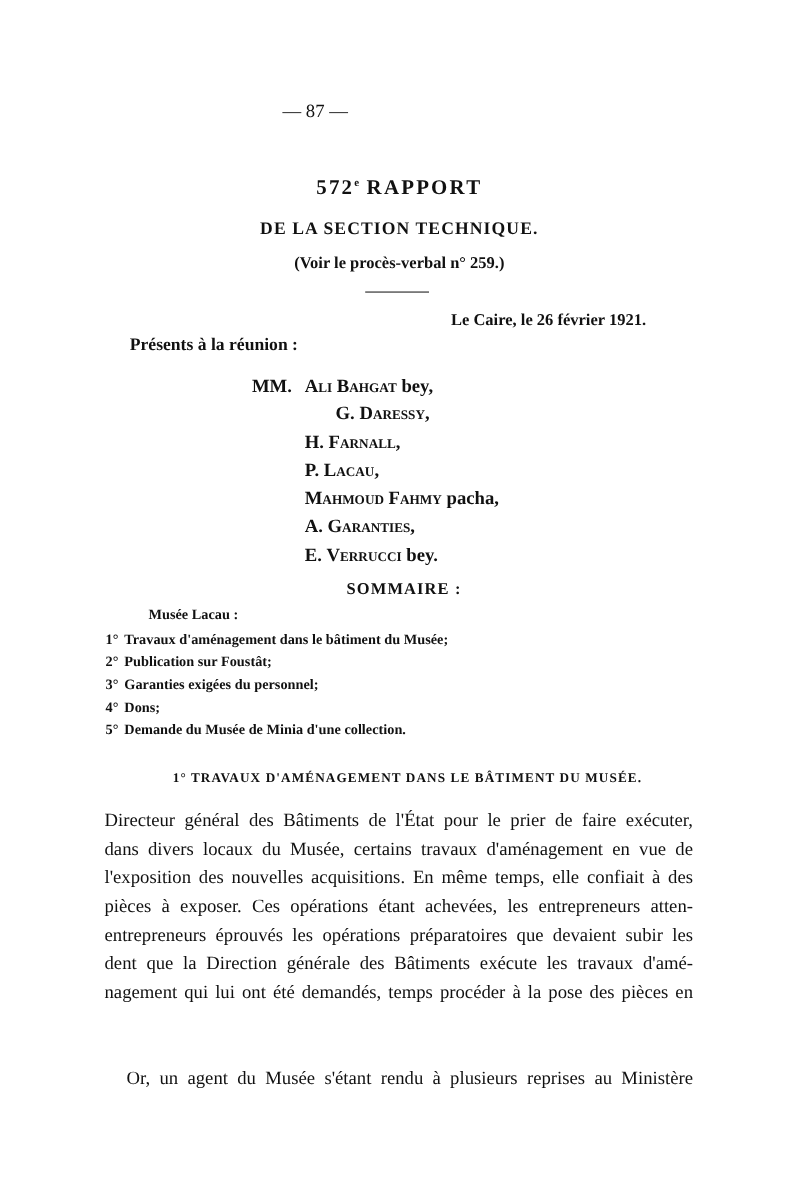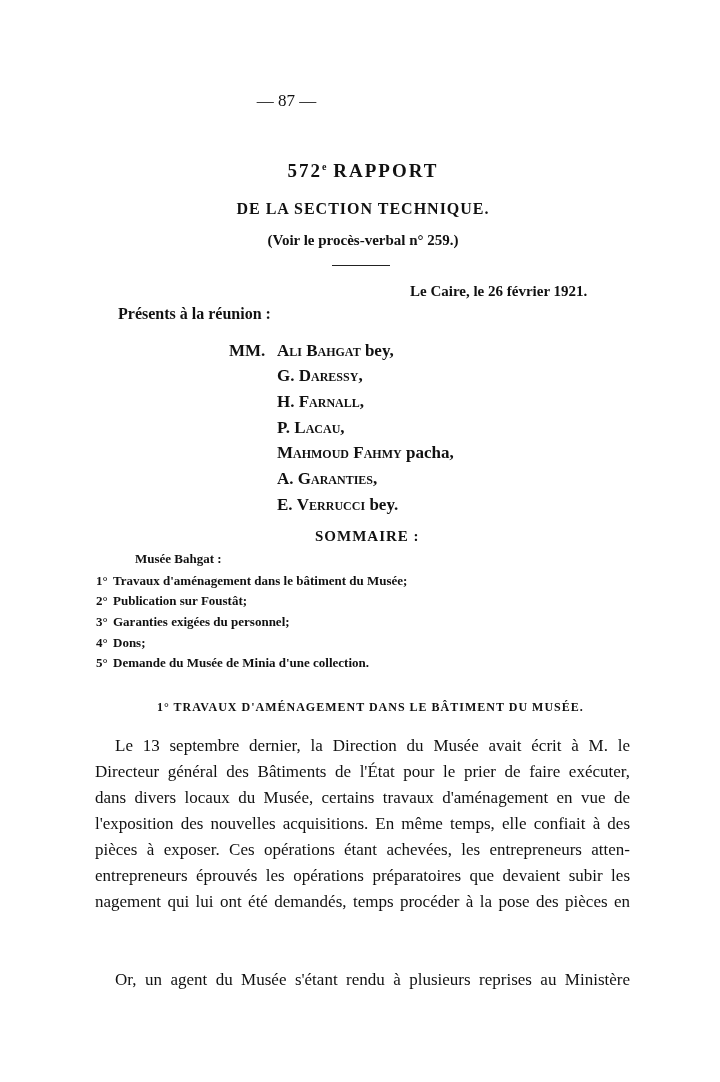--- a/index.html
+++ b/index.html
@@ -41,42 +41,42 @@
 </div>
 <div class="abs subtitle">DE LA SECTION TECHNIQUE.</div>
 <div class="abs ref">(Voir le procès-verbal n° 259.)</div>
 <div class="abs rule"></div>
 <div class="abs date">Le Caire, le 26 février 1921.</div>
 
 <div class="abs present-label">Présents à la réunion :</div>
 <div class="abs mm">MM.</div>
 
 <div class="abs member" style="top:341px;"><span></span><span class="sc">Ali Bahgat</span><span> bey,</span></div>
-<div class="abs member" style="top:366px;"><span>G. </span><span class="sc">Daressy</span><span>,</span></div>
+<div class="abs member" style="top:366px;margin-left:28px;"><span>G. </span><span class="sc">Daressy</span><span>,</span></div>
 <div class="abs member" style="top:392px;"><span>H. </span><span class="sc">Farnall</span><span>,</span></div>
 <div class="abs member" style="top:418px;"><span>P. </span><span class="sc">Lacau</span><span>,</span></div>
 <div class="abs member" style="top:443px;"><span></span><span class="sc">Mahmoud Fahmy</span><span> pacha,</span></div>
 <div class="abs member" style="top:469px;"><span>A. </span><span class="sc">Garanties</span><span>,</span></div>
 <div class="abs member" style="top:495px;"><span>E. </span><span class="sc">Verrucci</span><span> bey.</span></div>
 
 <div class="abs sommaire">SOMMAIRE :</div>
-<div class="abs musee">Musée Bahgat :</div>
+<div class="abs musee">Musée Lacau :</div>
 
 <div class="abs sum-item" style="top:573px;"><span class="sum-num">1°</span><span>Travaux d'aménagement dans le bâtiment du Musée;</span></div>
 <div class="abs sum-item" style="top:593px;"><span class="sum-num">2°</span><span>Publication sur Foustât;</span></div>
 <div class="abs sum-item" style="top:614px;"><span class="sum-num">3°</span><span>Garanties exigées du personnel;</span></div>
 <div class="abs sum-item" style="top:635px;"><span class="sum-num">4°</span><span>Dons;</span></div>
 <div class="abs sum-item" style="top:655px;"><span class="sum-num">5°</span><span>Demande du Musée de Minia d'une collection.</span></div>
 
 <div class="abs section-heading">1° TRAVAUX D'AMÉNAGEMENT DANS LE BÂTIMENT DU MUSÉE.</div>
 
 <div class="para" style="top:733px;">
-  <span class="para-line indent">Le 13 septembre dernier, la Direction du Musée avait écrit à M. le</span>
   <span class="para-line">Directeur général des Bâtiments de l'État pour le prier de faire exécuter,</span>
   <span class="para-line">dans divers locaux du Musée, certains travaux d'aménagement en vue de</span>
   <span class="para-line">l'exposition des nouvelles acquisitions. En même temps, elle confiait à des</span>
   <span class="para-line">pièces à exposer. Ces opérations étant achevées, les entrepreneurs atten-</span>
   <span class="para-line">entrepreneurs éprouvés les opérations préparatoires que devaient subir les</span>
+  <span class="para-line">dent que la Direction générale des Bâtiments exécute les travaux d'amé-</span>
   <span class="para-line">nagement qui lui ont été demandés, temps procéder à la pose des pièces en</span>
 </div>
 <div class="para" style="top:967px;">
   <span class="para-line indent">Or, un agent du Musée s'étant rendu à plusieurs reprises au Ministère</span>
 </div>
 
 </body></html>

